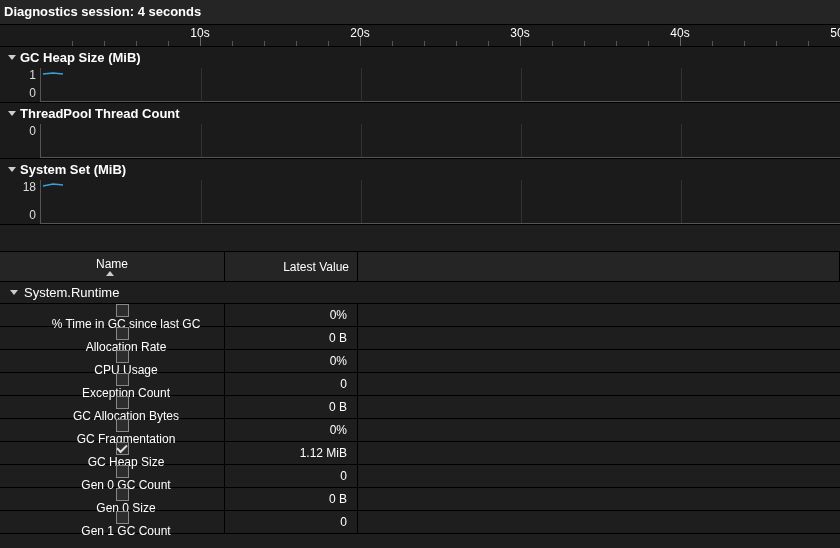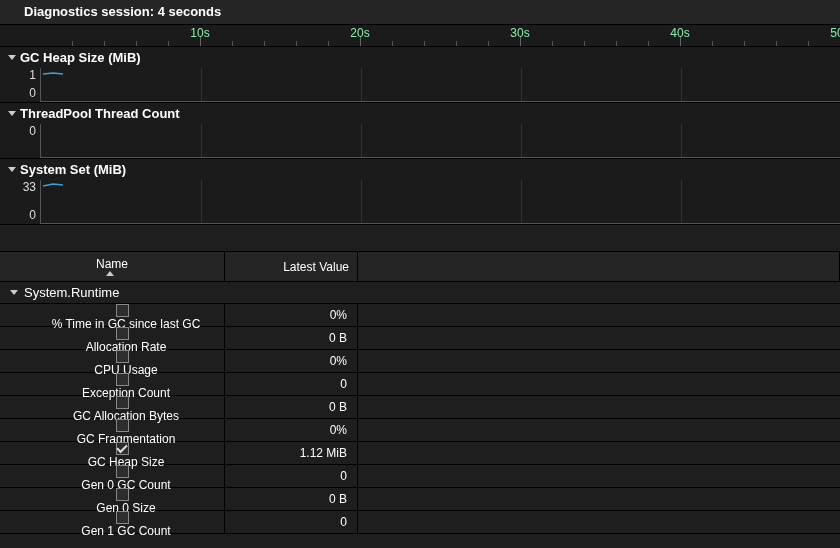--- a/index.html
+++ b/index.html
@@ -9,21 +9,21 @@
     color: #ffffff;
     font-family: "Segoe UI", Arial, sans-serif;
     font-size: 12px;
     overflow: hidden;
   }
   .root { width: 100%; height: 100%; display: flex; flex-direction: column; }
 
   
   .session-header {
     background: #252526;
-    padding: 4px 8px 5px 24px;
+    padding: 4px 8px 5px 4px;
     font-weight: 600;
     font-size: 13px;
     border-bottom: 1px solid #000;
   }
 
   
   .ruler {
     position: relative;
     height: 22px;
     background: #1b1b1b;
@@ -34,21 +34,21 @@
     position: absolute; left: 40px; right: 0; top: 0; bottom: 0;
   }
   .tick-major {
     position: absolute; bottom: 0; width: 1px; height: 10px; background: #666;
   }
   .tick-minor {
     position: absolute; bottom: 0; width: 1px; height: 5px; background: #555;
   }
   .tick-label {
     position: absolute; top: 1px; transform: translateX(-50%);
-    font-size: 12px; color: #86efac;
+    font-size: 12px; color: #ffffff;
   }
 
   
   .graph-row { background: #1b1b1b; border-bottom: 1px solid #000; }
   .graph-title {
     padding: 3px 2px 3px 8px;
     font-weight: 600; font-size: 13px;
     display: flex; align-items: center; gap: 4px;
   }
   .triangle-down {
@@ -237,21 +237,21 @@
           </div>
         </div>
       </div>
       <div class="graph-row">
         <div class="graph-title">
           <span class="triangle-down"></span>
           <span>System Set (MiB)</span>
         </div>
         <div class="graph-body tall">
           <div class="y-axis">
-            <span>33</span>
+            <span>18</span>
             <span>0</span>
           </div>
           <div class="plot">
             <div class="grid-v" style="left: 160px;"></div>
             <div class="grid-v" style="left: 320px;"></div>
             <div class="grid-v" style="left: 480px;"></div>
             <div class="grid-v" style="left: 640px;"></div>
             <div class="baseline"></div>
             <svg width="40" height="44">
               <path d="M2 6 L12 4 L22 5" stroke="#3ba0d8" stroke-width="1.5" fill="none"></path>

